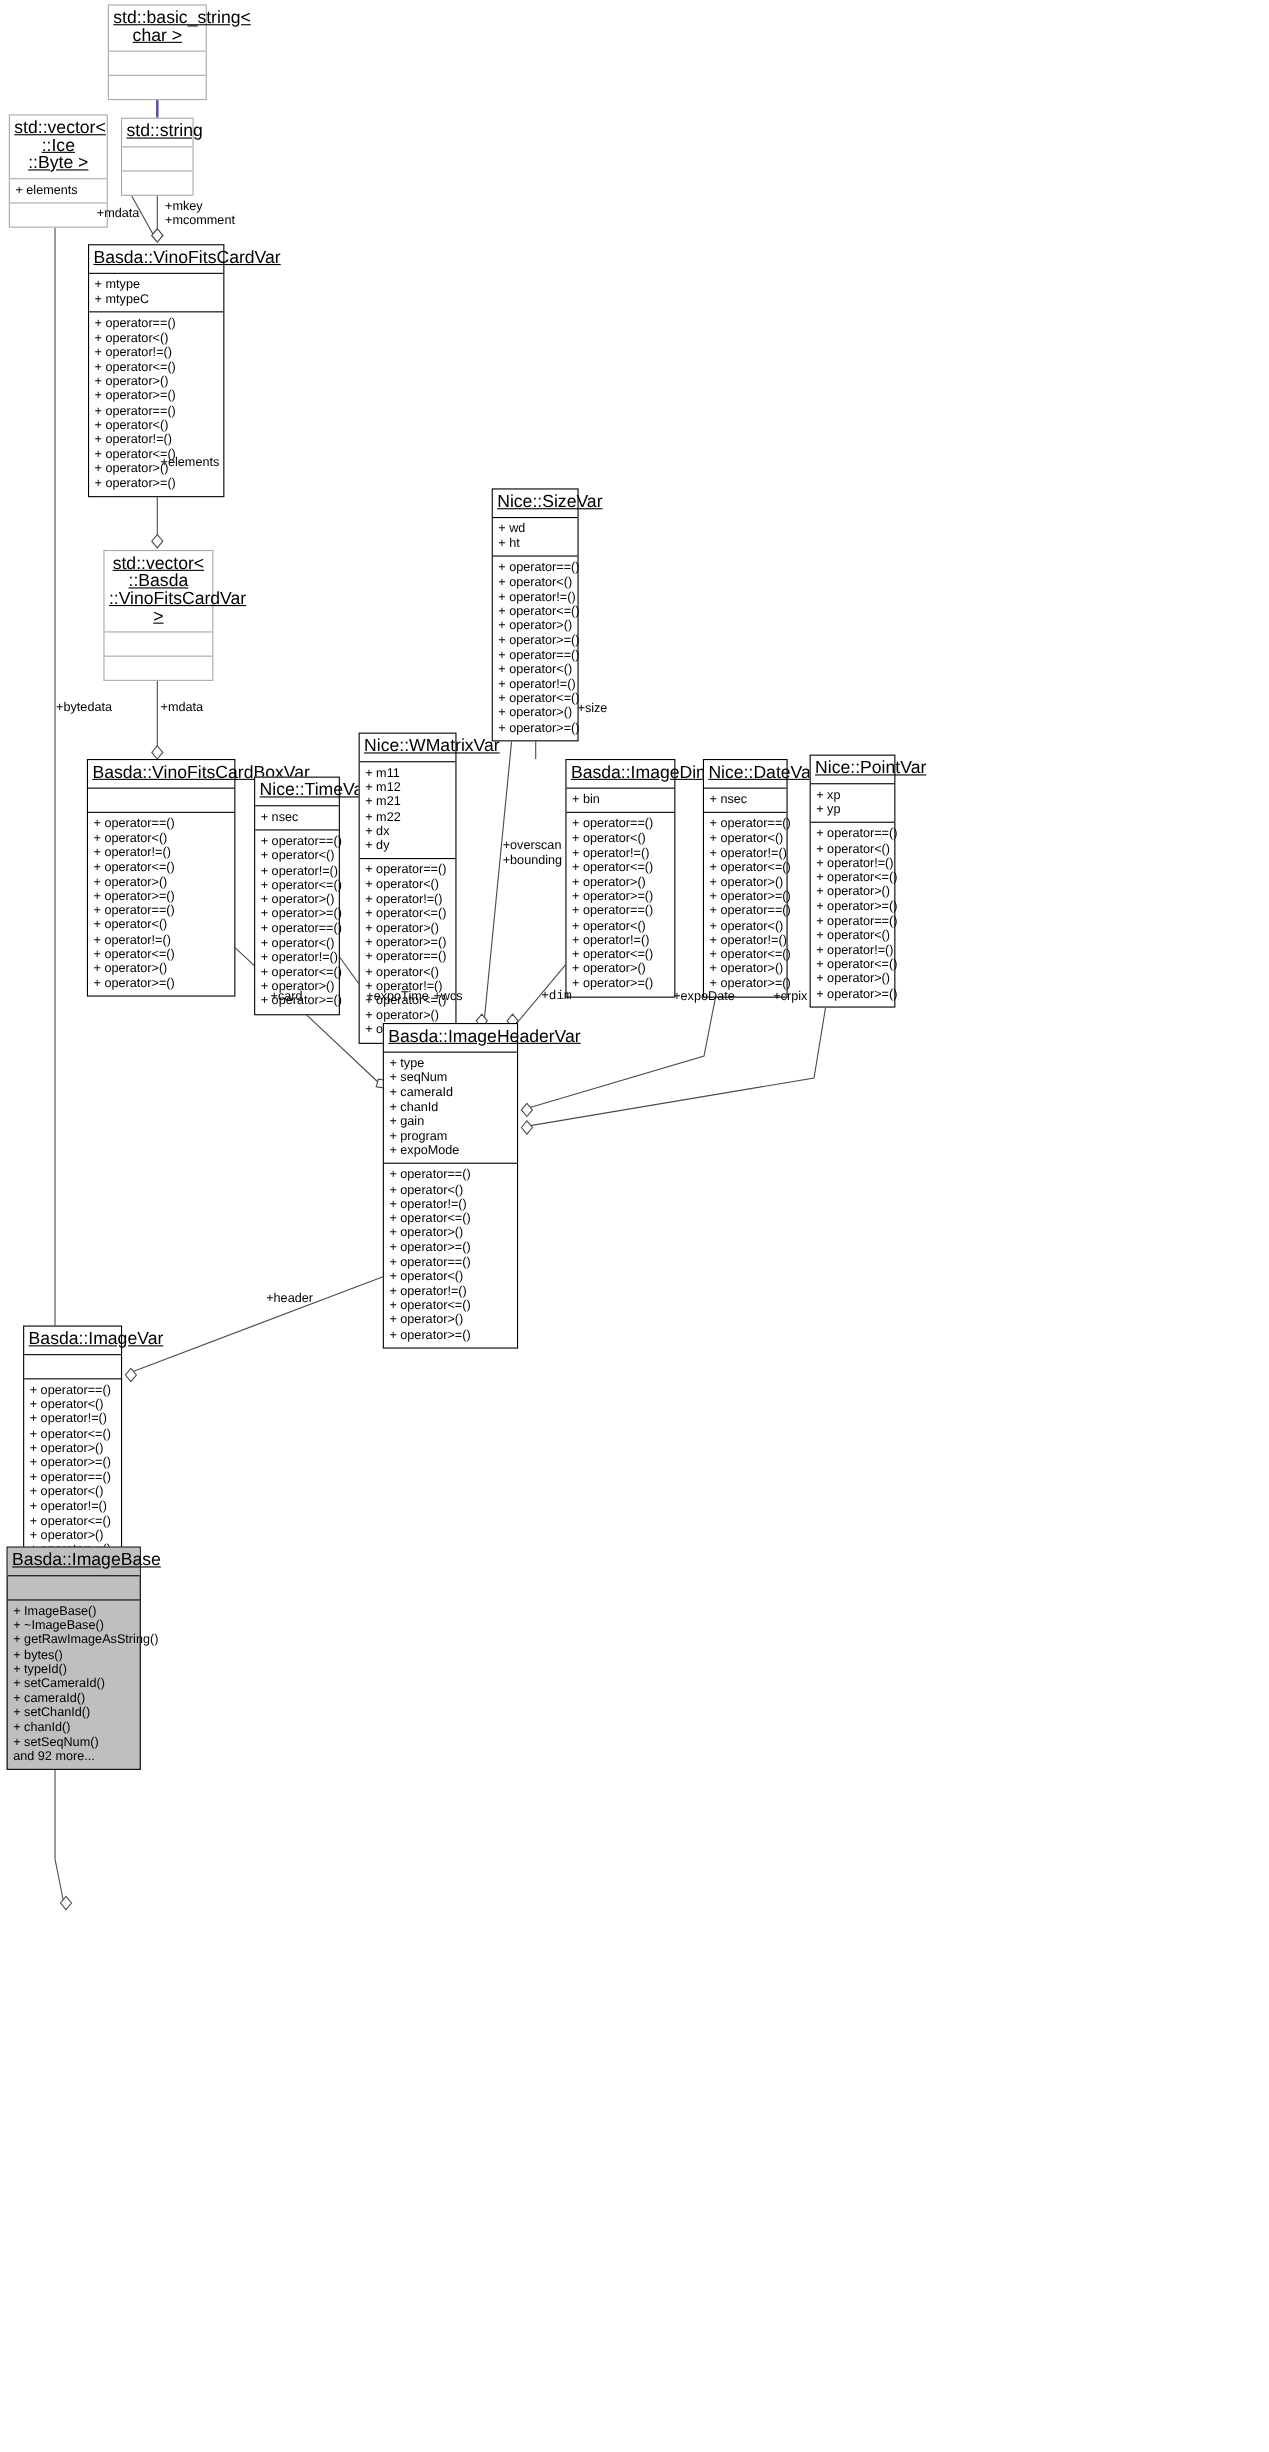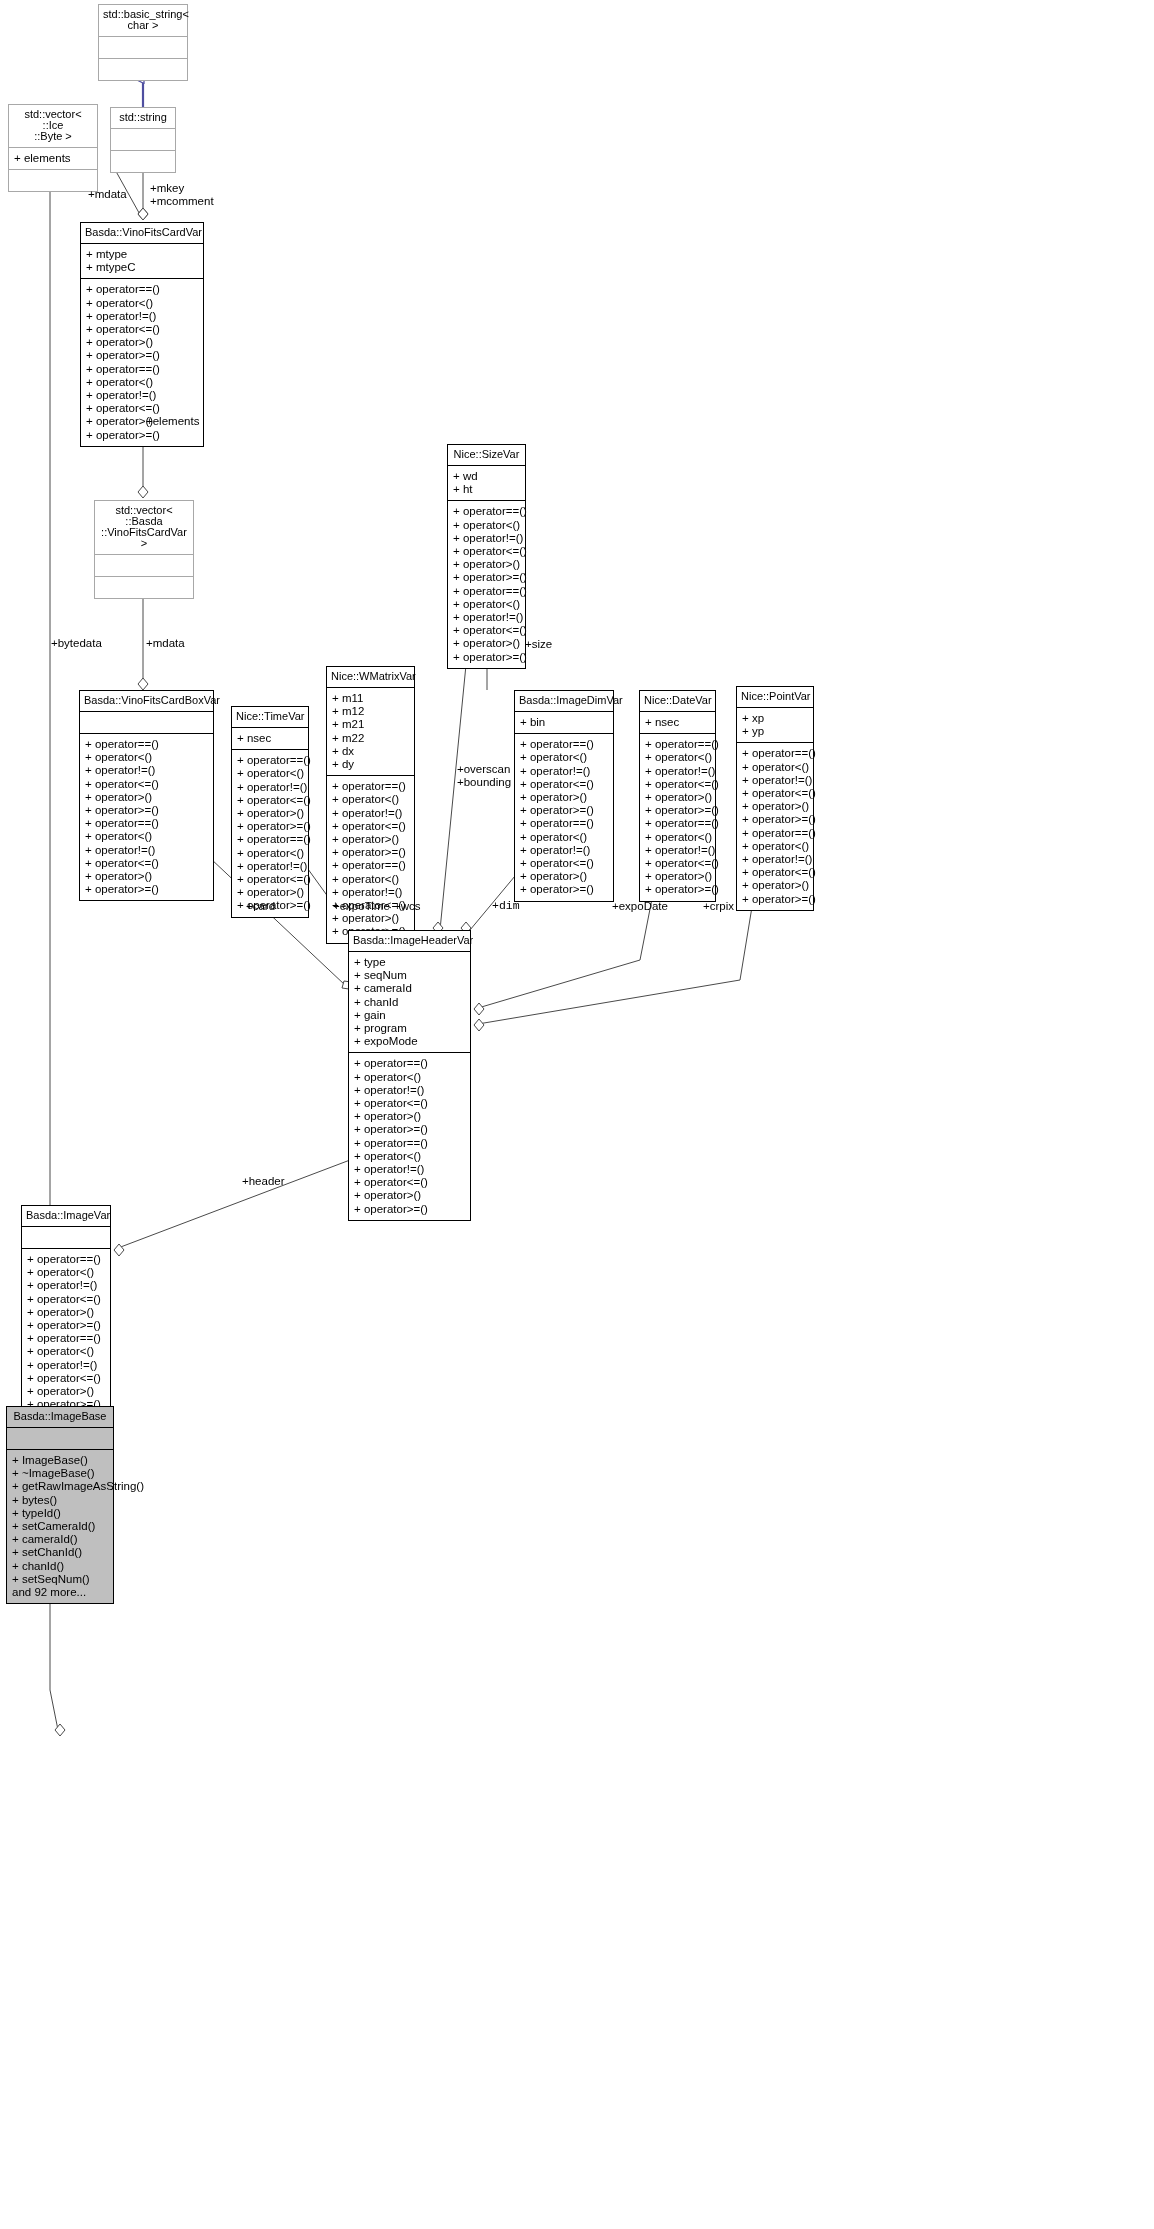--- a/index.html
+++ b/index.html
@@ -23,21 +23,22 @@
     z-index:5;
   }
   .cls.grey{ border-color:#a8a8a8; }
   .cls.filled{ background:#bfbfbf; border-color:#000000; }
 
   .cls .title{
     text-align:center;
     padding:4px 4px 5px 4px;
     border-bottom:1px solid #000000;
     white-space:pre-line;
-    font-size:11px;
+    font-size:16px;
+    text-decoration:underline;
   }
   .cls.grey .title{ border-bottom-color:#a8a8a8; }
   .cls.filled .title{ border-bottom-color:#000000; background:#bfbfbf; }
 
   .cls .attrs{
     padding:4px 5px 4px 5px;
     border-bottom:1px solid #000000;
     min-height:12px;
   }
   .cls.grey .attrs{ border-bottom-color:#a8a8a8; }
@@ -379,21 +380,21 @@
       <div class="row">+ operator&gt;=()</div>
       <div class="row">+ operator==()</div>
       <div class="row">+ operator&lt;()</div>
       <div class="row">+ operator!=()</div>
       <div class="row">+ operator&lt;=()</div>
       <div class="row">+ operator&gt;()</div>
       <div class="row">+ operator&gt;=()</div>
     </div>
   </div>
 
-  <div class="cls filled" style="left:6px;top:1406px;width:108px;">
+  <div class="cls filled" style="left:6px;top:1406px;width:122px;">
     <div class="title">Basda::ImageBase</div>
     <div class="attrs">
         <div class="empty"></div>
       </div>
     <div class="ops">
       <div class="row">+ ImageBase()</div>
       <div class="row">+ ~ImageBase()</div>
       <div class="row">+ getRawImageAsString()</div>
       <div class="row">+ bytes()</div>
       <div class="row">+ typeId()</div>

